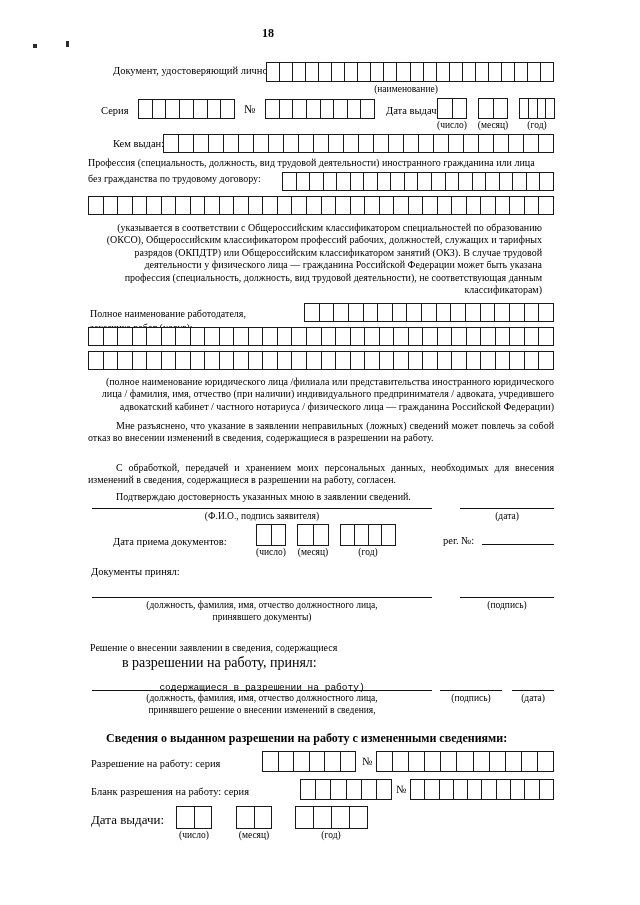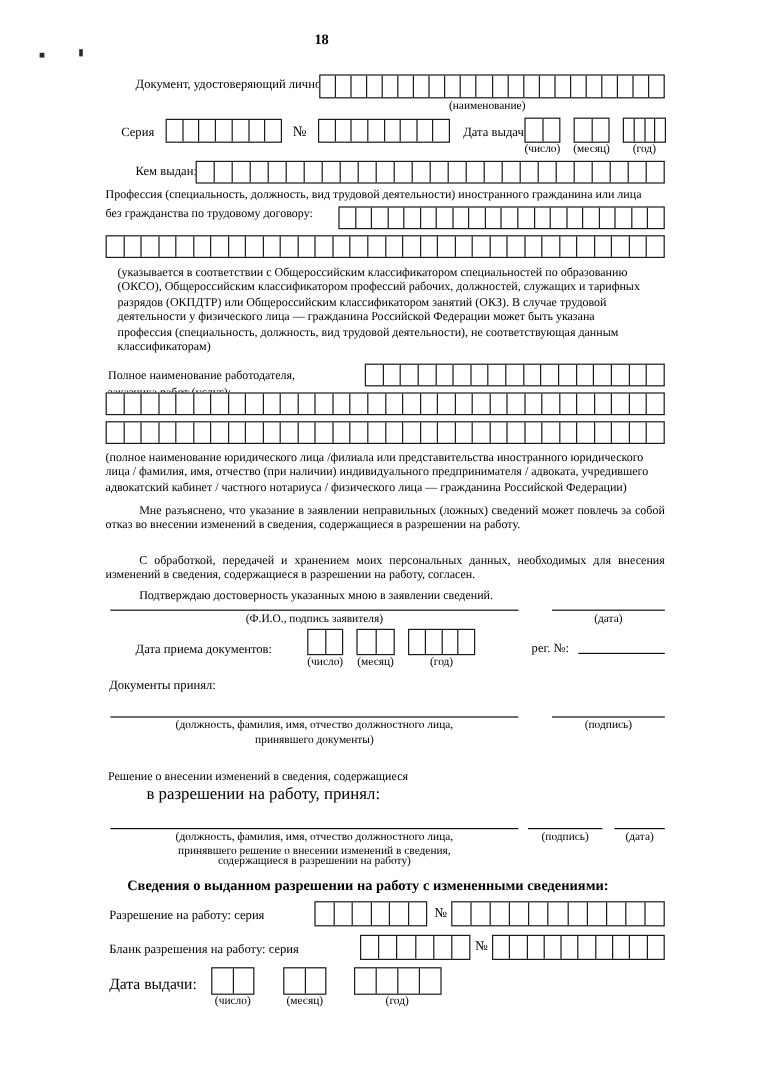--- a/index.html
+++ b/index.html
@@ -57,21 +57,21 @@
     height: 0;
   }
 
   
   .para {
     position: absolute;
     font-size: 10px;
     line-height: 12.4px;
     text-align: justify;
   }
-  .para.c { text-align: left; }
+  .para.c { text-align: right; }
   .para.j { text-align: justify; }
   .cap {
     position: absolute;
     font-size: 9.5px;
     line-height: 11.6px;
     text-align: center;
   }
   .lbl {
     position: absolute;
     font-size: 10.5px;
@@ -387,27 +387,27 @@
   <div class="rule" style="left:482px;top:544px;width:72px;"></div>
 
   <div class="lbl" style="left:91px;top:565px;">Документы принял:</div>
 
   <div class="rule" style="left:92px;top:597px;width:340px;"></div>
   <div class="cap" style="left:92px;top:600px;width:340px;">(должность, фамилия, имя, отчество должностного лица,</div>
   <div class="cap" style="left:92px;top:612px;width:340px;">принявшего документы)</div>
   <div class="rule" style="left:460px;top:597px;width:94px;"></div>
   <div class="cap" style="left:462px;top:600px;width:90px;">(подпись)</div>
 
-  <div class="lbl" style="left:90px;top:641px;font-size:10px;">Решение о внесении изменений в сведения, содержащиеся</div>
+  <div class="lbl" style="left:90px;top:641px;font-size:10px;">Решение о внесении заявлении в сведения, содержащиеся</div>
   <div class="lbl" style="left:90px;top:656px;font-size:14px;margin-left:32px;">в разрешении на работу, принял:</div>
 
   <div class="rule" style="left:92px;top:690px;width:340px;"></div>
   <div class="cap" style="left:92px;top:693px;width:340px;">(должность, фамилия, имя, отчество должностного лица,</div>
   <div class="cap" style="left:92px;top:705px;width:340px;">принявшего решение о внесении изменений в сведения,</div>
-  <div class="cap" style="left:92px;top:713px;width:340px;">содержащиеся в разрешении на работу)</div>
+  <div class="cap" style="left:92px;top:682px;width:340px;font-family:Liberation Mono, monospace;">содержащиеся в разрешении на работу)</div>
   <div class="rule" style="left:440px;top:690px;width:62px;"></div>
   <div class="cap" style="left:434px;top:693px;width:74px;">(подпись)</div>
   <div class="rule" style="left:512px;top:690px;width:42px;"></div>
   <div class="cap" style="left:504px;top:693px;width:58px;">(дата)</div>
 
   <div class="lbl-b" style="left:106px;top:731px;">Сведения о выданном разрешении на работу с измененными сведениями:</div>
 
   <div class="lbl" style="left:91px;top:757px;">Разрешение на работу:  серия</div>
   <div class="comb" style="left:262px;top:751px;width:94px;height:21px;">
     <i></i>

